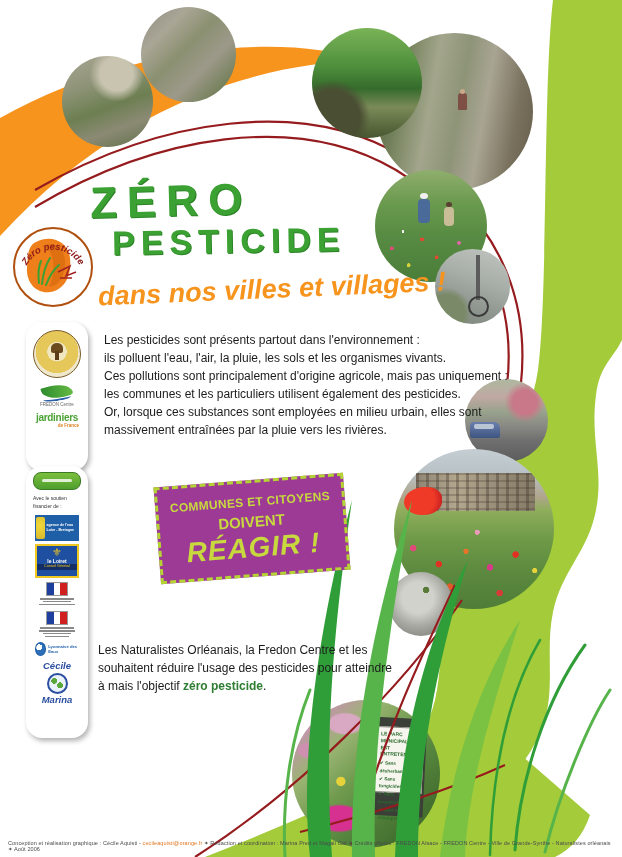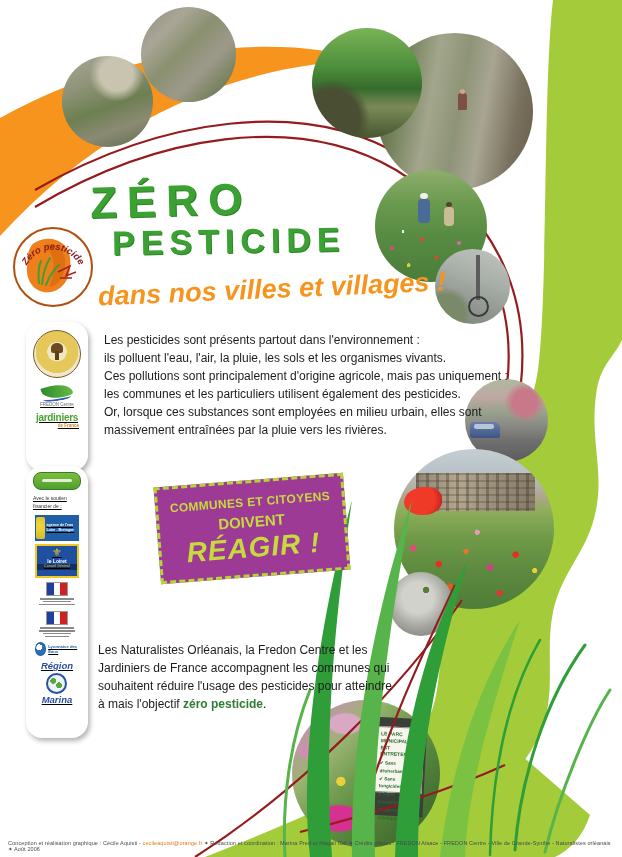--- a/index.html
+++ b/index.html
@@ -95,21 +95,21 @@
   .closing .ln{white-space:nowrap;}
   .boldgreen{font-weight:bold;color:#2E7D32;}
   .callout{position:absolute;left:157px;top:480px;width:172px;background:#9C3A96;
     border:3px dashed #B5D334;transform:rotate(-4.5deg);padding:12px 6px 10px 6px;text-align:center;color:#C8D93E;}
   .callout .c1{font-size:12px;font-weight:900;letter-spacing:.3px;}
   .callout .c2{font-size:15px;font-weight:900;margin-top:4px;}
   .callout .c3{font-size:28px;font-weight:900;font-style:italic;margin-top:2px;letter-spacing:1px;}
 
   
   .card{position:absolute;left:26px;width:62px;background:#fff;border-radius:16px;
-    box-shadow:2px 3px 5px rgba(0,0,0,.3);display:flex;flex-direction:column;align-items:center;text-decoration:underline;}
+    box-shadow:2px 3px 5px rgba(0,0,0,.3);display:flex;flex-direction:column;align-items:center;}
   .card1{top:322px;height:141px;padding-top:8px;gap:6px;}
   .card2{top:466px;height:266px;padding-top:6px;gap:3px;}
   .natcircle{width:46px;height:46px;border-radius:50%;border:1px solid #7a5a28;position:relative;
     background:radial-gradient(circle at 50% 45%,#f0e6c0 0 28%,#e6c75a 29% 62%,#f0e8cc 63% 100%);}
   .natcircle .mush{position:absolute;left:17px;top:12px;width:12px;height:10px;background:#6b4a1e;border-radius:50% 50% 20% 20%;}
   .natcircle .mush::after{content:"";position:absolute;left:4px;top:8px;width:4px;height:9px;background:#5a3c16;}
   .leaf{width:30px;height:15px;background:linear-gradient(100deg,#2E8B2E,#66BB44);
     border-radius:2% 98% 20% 98%;transform:rotate(-18deg);}
   .leafline{width:28px;height:4px;border-bottom:2px solid #2B5FAA;border-radius:50%;margin-top:-4px;transform:rotate(-8deg);}
   .tinylabel{font-size:4.5px;color:#666;margin-top:1px;}
@@ -225,21 +225,20 @@
 massivement entraînées par la pluie vers les rivières.</div>
 
   <div class="callout">
     <div class="c1">COMMUNES ET CITOYENS</div>
     <div class="c2">DOIVENT</div>
     <div class="c3">RÉAGIR !</div>
   </div>
 
   <div class="para closing">
     <div class="ln">Les Naturalistes Orléanais, la Fredon Centre et les</div>
-    <div class="ln">Jardiniers de France accompagnent les communes qui</div>
     <div class="ln">souhaitent réduire l'usage des pesticides pour atteindre</div>
     <div class="ln"><span>à mais l'objectif </span><span class="boldgreen">zéro pesticide</span><span>.</span></div>
   </div>
 
   <svg class="badge" viewBox="0 0 82 82">
     <circle cx="41" cy="41" r="39" fill="#ffffff" stroke="#B0500F" stroke-width="2"></circle>
     <path fill="#EE7F1A" d="M 24,16 C 40,8 56,16 58,32 C 60,50 52,64 38,66 C 24,68 14,56 15,42 C 16,28 16,20 24,16 Z"></path>
     <path fill="#D96A10" opacity="0.7" d="M 30,20 C 42,14 52,22 53,34 C 54,48 48,60 37,61 C 41,52 43,40 40,30 C 38,24 34,21 30,20 Z"></path>
     <path fill="none" stroke="#3BA133" stroke-width="2" stroke-linecap="round" d="M 30,58 C 31,48 33,40 38,32 M 27,57 C 26,49 26,42 29,35 M 34,59 C 37,51 41,44 47,39"></path>
     <path fill="none" stroke="#A32222" stroke-width="1.5" d="M 46,46 L 58,40 L 54,50 L 64,46 M 48,52 L 60,52"></path>
@@ -292,21 +291,21 @@
           <i class="b3"></i>
           <i class="b2"></i>
           <i class="b4"></i>
         </div>
     </div>
     <div class="lyon">
       <div class="globe"></div>
       <div class="ltxt"><span>Lyonnaise des Eaux</span><em></em></div>
     </div>
     <div class="region">
-      <div class="rtxt">Région</div>
+      <div class="rtxt">Cécile</div>
       <div class="rglobe"></div>
       <div class="rtxt">Marina</div>
     </div>
   </div>
 
   <div class="footer"><span>Conception et réalisation graphique : Cécile Aquisti - </span><span class="mail">cecileaquisti@orange.fr</span><span> ✦ Rédaction et coordination : Marina Pred et Magali Gal ✦ Crédits photos : FREDON Alsace - FREDON Centre - Ville de Grande-Synthe - Naturalistes orléanais ✦ Août 2006</span></div>
 
 </div>
 
 </body></html>

